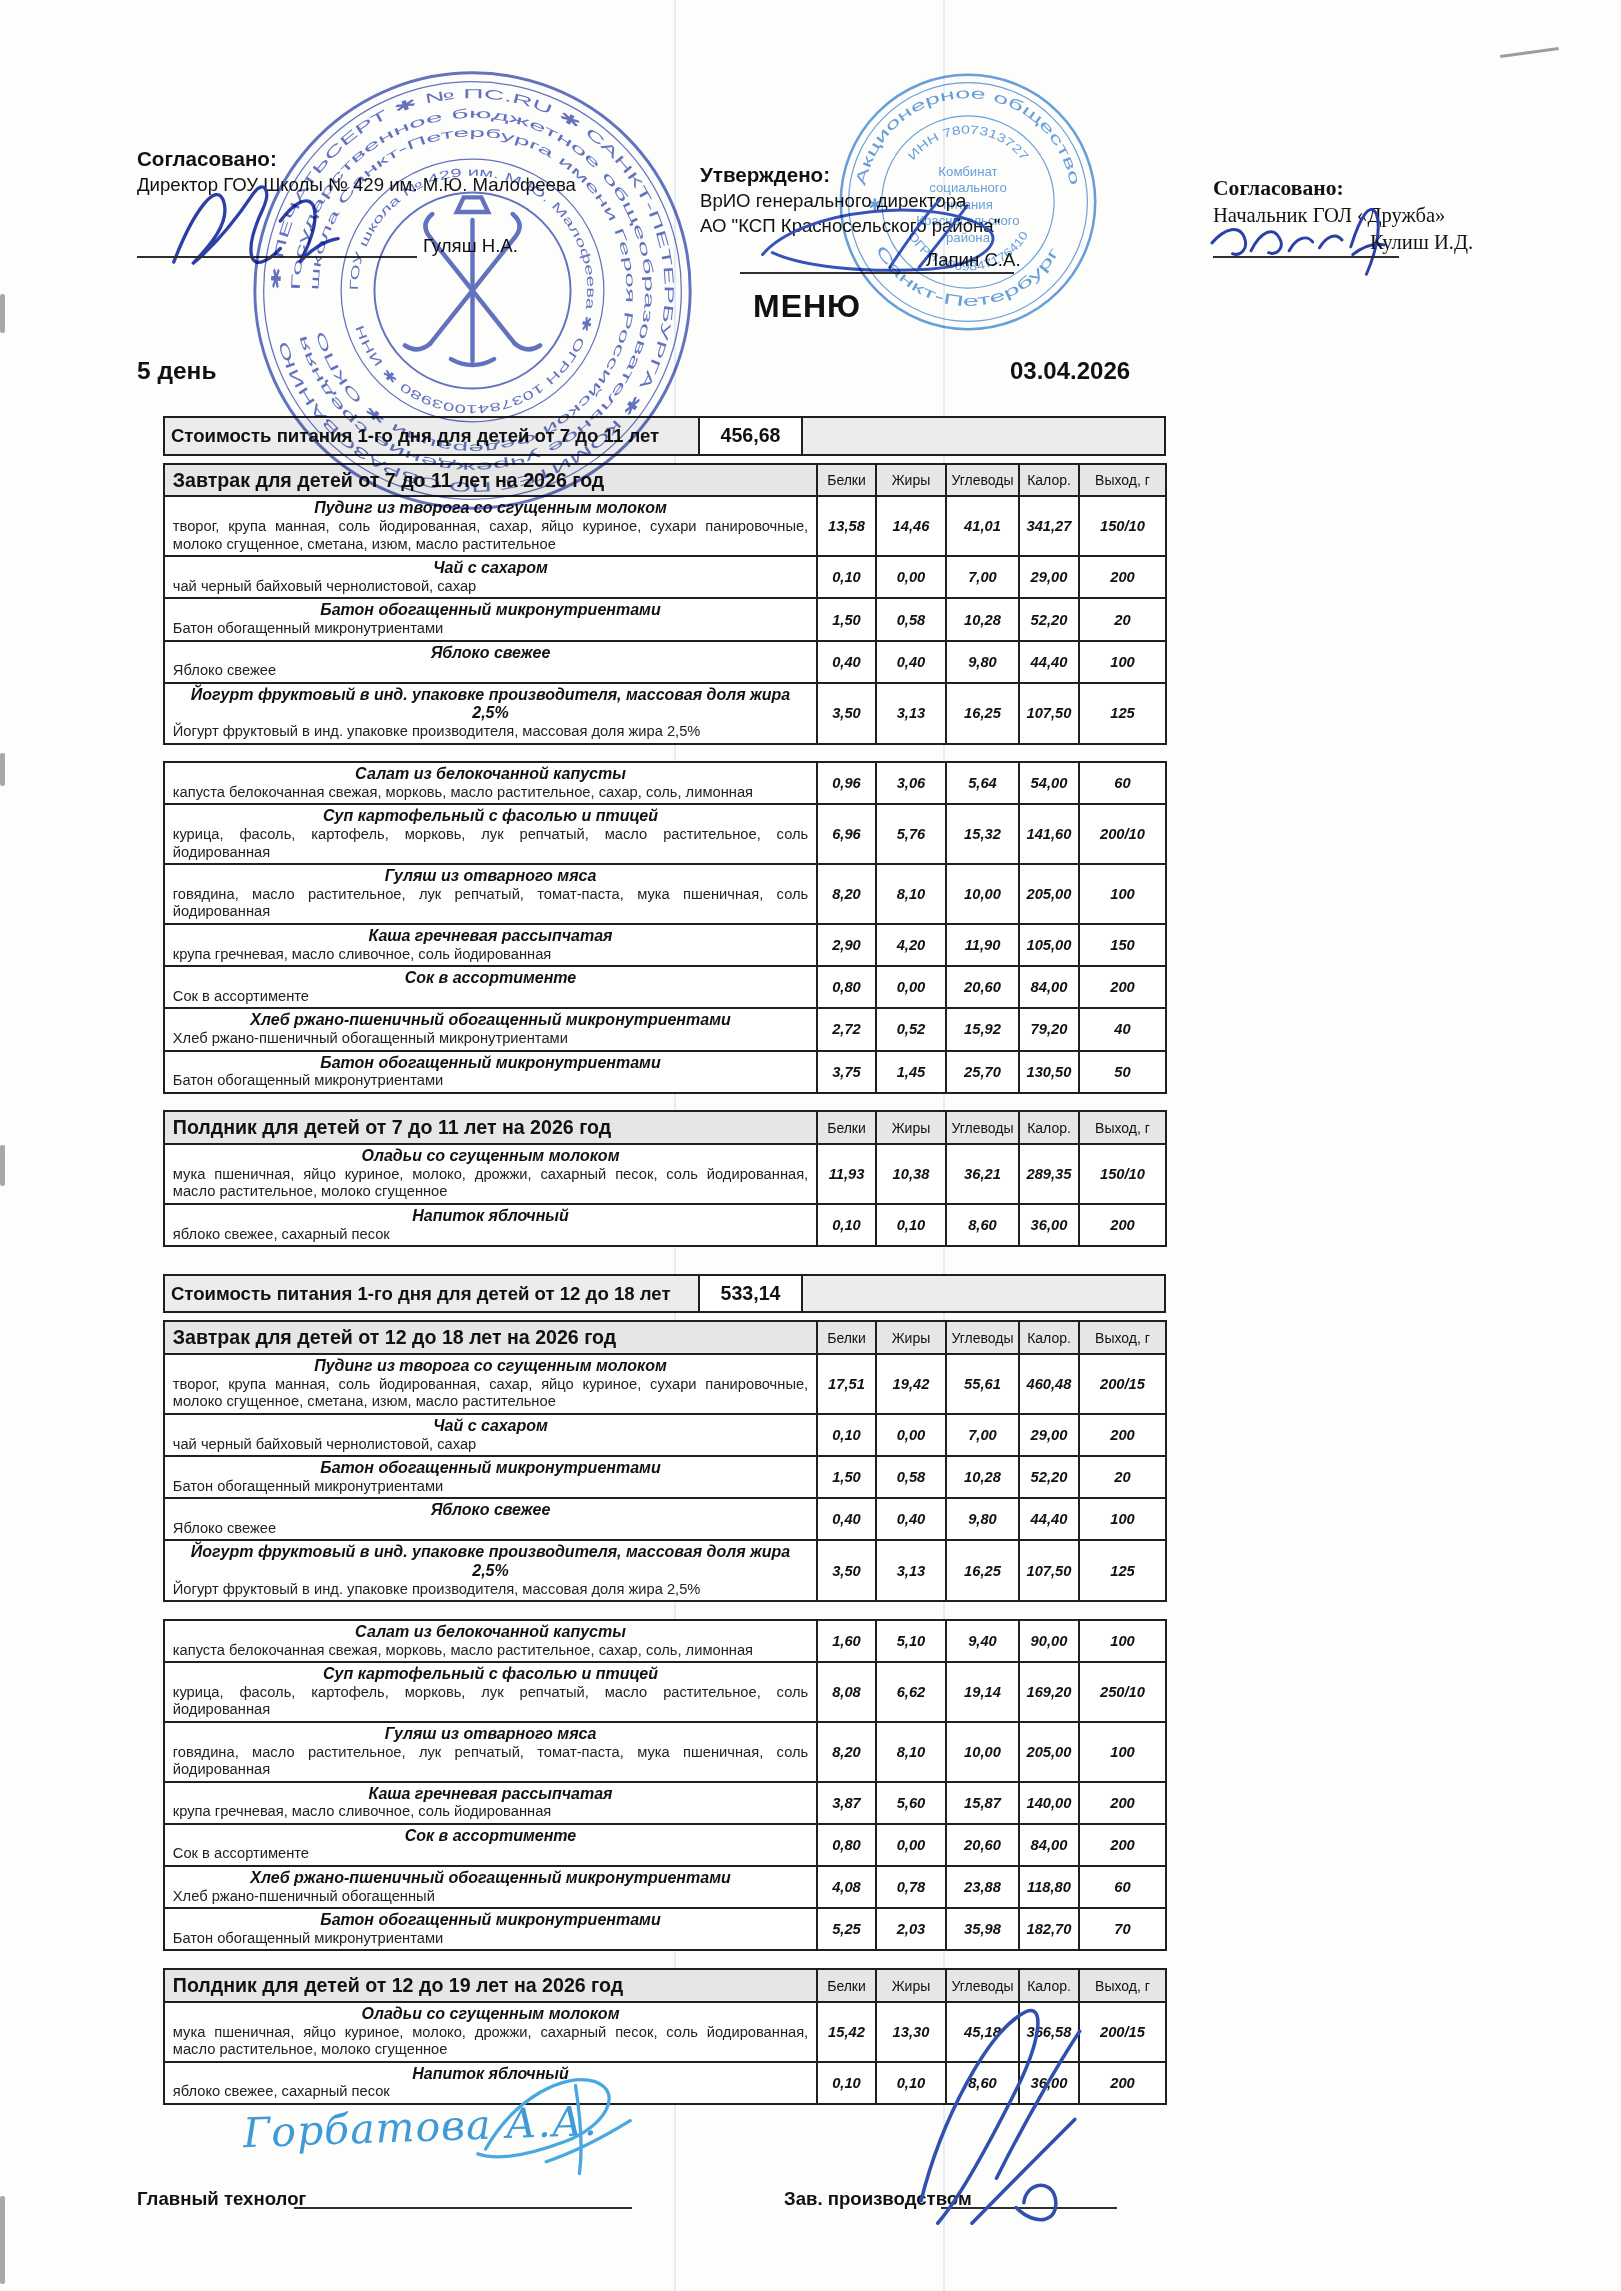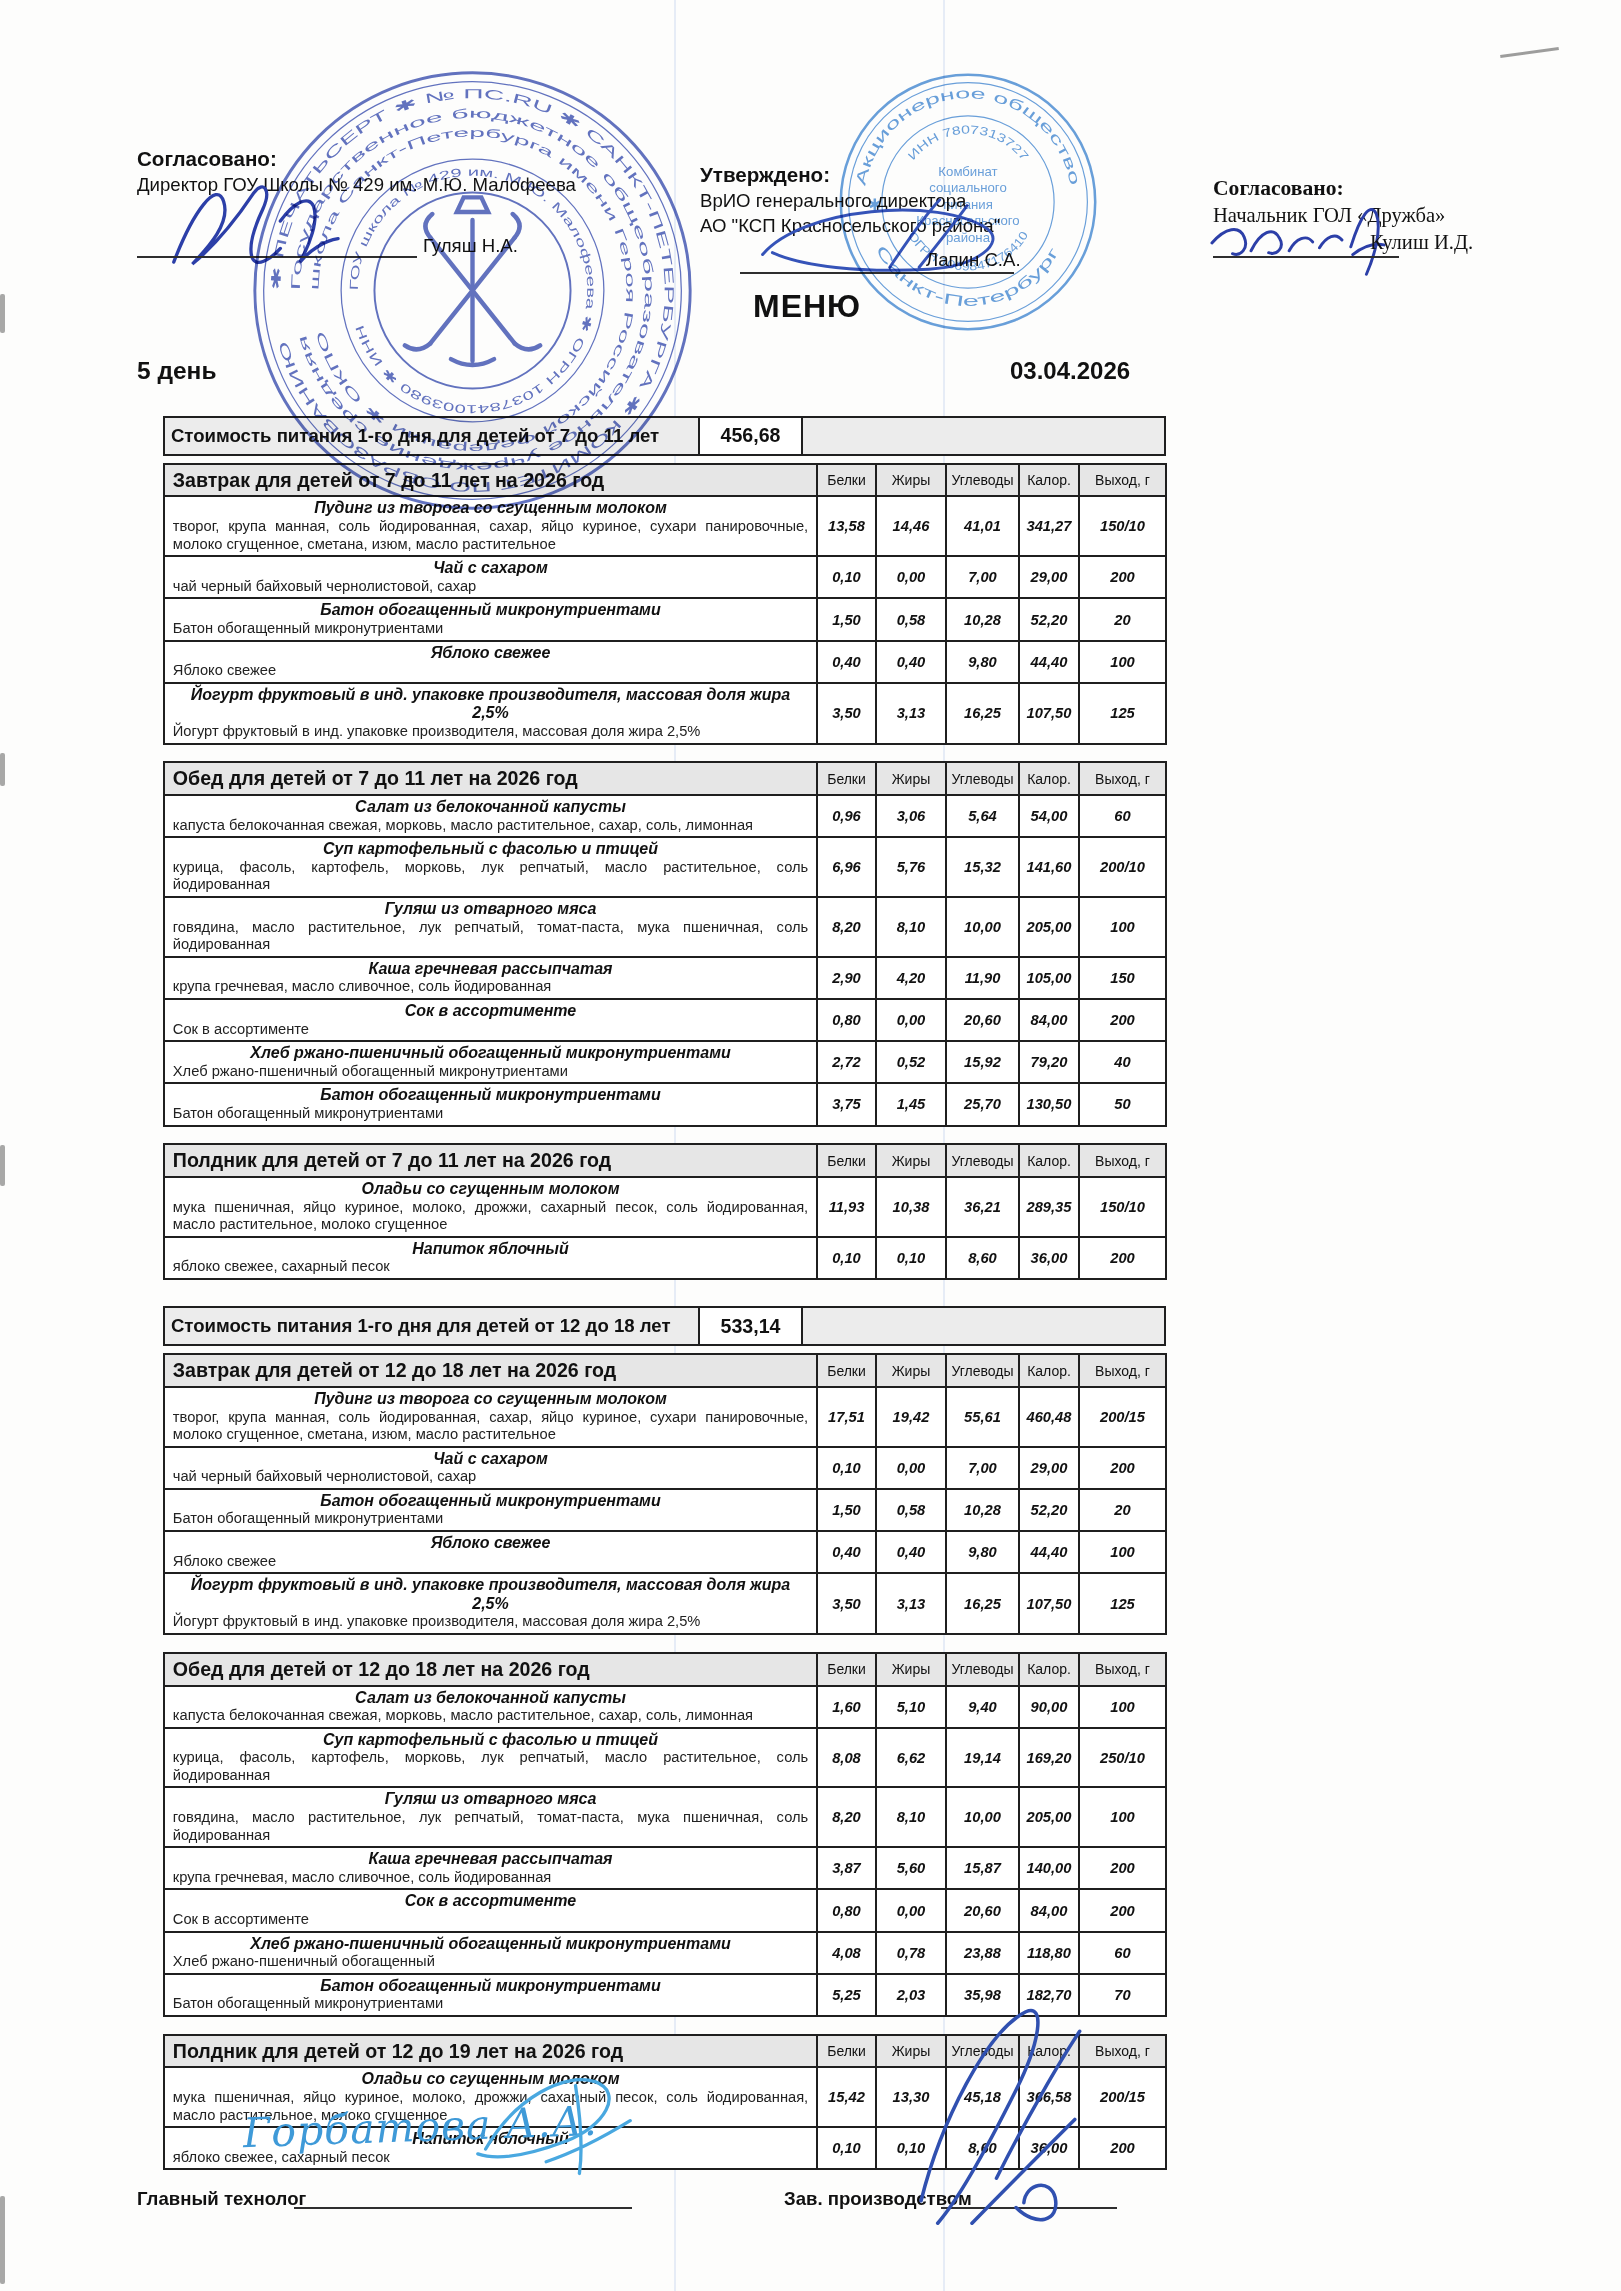--- a/index.html
+++ b/index.html
@@ -188,28 +188,20 @@
         <colgroup>
           <col style="width: 653px;">
           <col style="width: 59px;">
           <col style="width: 70px;">
           <col style="width: 73px;">
           <col style="width: 60px;">
           <col style="width: 87px;">
         </colgroup>
         <tbody>
           <tr>
-            <td class="mhead-label">Обед для детей от 7 до 11 лет на 2026 год</td>
-            <td class="mhead-col">Белки</td>
-            <td class="mhead-col">Жиры</td>
-            <td class="mhead-col">Углеводы</td>
-            <td class="mhead-col">Калор.</td>
-            <td class="mhead-col">Выход, г</td>
-          </tr>
-          <tr>
             <td class="dish">
               <div class="dish-name">Салат из белокочанной капусты</div>
               <div class="dish-ing">капуста белокочанная свежая, морковь, масло растительное, сахар, соль, лимонная</div>
             </td>
             <td class="val">0,96</td>
             <td class="val">3,06</td>
             <td class="val">5,64</td>
             <td class="val">54,00</td>
             <td class="val">60</td>
           </tr>
@@ -416,28 +408,20 @@
       <table class="meal-table">
         <colgroup>
           <col style="width: 653px;">
           <col style="width: 59px;">
           <col style="width: 70px;">
           <col style="width: 73px;">
           <col style="width: 60px;">
           <col style="width: 87px;">
         </colgroup>
         <tbody>
-          <tr>
-            <td class="mhead-label">Обед для детей от 12 до 18 лет на 2026 год</td>
-            <td class="mhead-col">Белки</td>
-            <td class="mhead-col">Жиры</td>
-            <td class="mhead-col">Углеводы</td>
-            <td class="mhead-col">Калор.</td>
-            <td class="mhead-col">Выход, г</td>
-          </tr>
           <tr>
             <td class="dish">
               <div class="dish-name">Салат из белокочанной капусты</div>
               <div class="dish-ing">капуста белокочанная свежая, морковь, масло растительное, сахар, соль, лимонная</div>
             </td>
             <td class="val">1,60</td>
             <td class="val">5,10</td>
             <td class="val">9,40</td>
             <td class="val">90,00</td>
             <td class="val">100</td>

